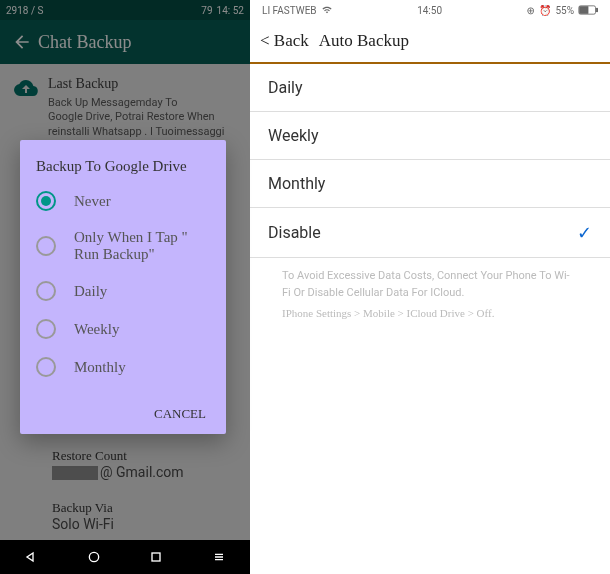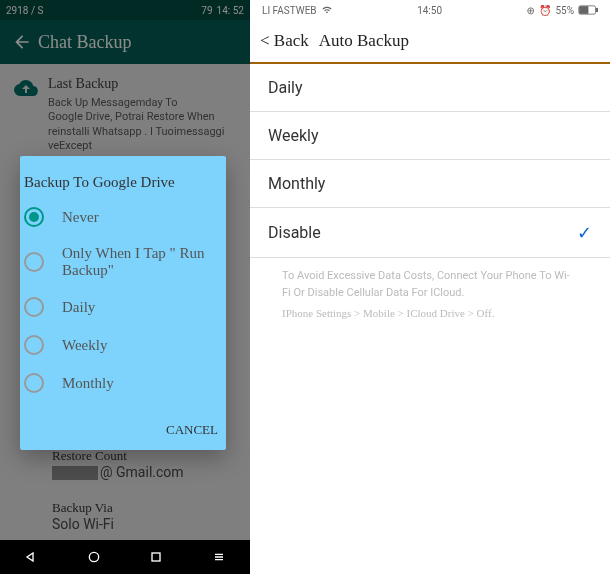--- a/index.html
+++ b/index.html
@@ -20,21 +20,21 @@
     .left-content { filter: brightness(0.75); padding: 12px 14px; color: #4a4a4a; font-size: 12px; }
     .left-row { display: flex; gap: 10px; margin-bottom: 8px; }
     .cloud-icon { width: 24px; height: 24px; flex-shrink: 0; }
     .left-text-block .h { font-family: Georgia, serif; font-size: 14px; color: #555; margin-bottom: 4px; }
     .left-text-block .p { font-size: 11px; line-height: 1.3; color: #7a7a7a; }
     
     
     .dim { position: absolute; inset: 0; background: rgba(0,0,0,0.45); }
     
     
-    .dialog { position: absolute; left: 20px; right: 24px; top: 156px; background: #7dd3fc; border-radius: 2px; box-shadow: 0 8px 24px rgba(0,0,0,0.3); padding: 18px 4px 8px; z-index: 10; }
+    .dialog { position: absolute; left: 20px; right: 24px; top: 140px; background: #c4b5fd; border-radius: 2px; box-shadow: 0 8px 24px rgba(0,0,0,0.3); padding: 18px 16px 8px; z-index: 10; }
     .dialog-title { font-family: Georgia, serif; font-size: 15px; color: #333; margin-bottom: 16px; }
     .radio-row { display: flex; align-items: center; gap: 18px; margin-bottom: 18px; cursor: pointer; }
     .radio { width: 20px; height: 20px; border: 2px solid #999; border-radius: 50%; flex-shrink: 0; display: flex; align-items: center; justify-content: center; }
     .radio.selected { border-color: #009688; }
     .radio.selected::after { content: ''; width: 10px; height: 10px; background: #009688; border-radius: 50%; }
     .radio-label { font-family: Georgia, serif; font-size: 15px; color: #555; }
     .dialog-actions { text-align: right; padding: 8px 4px 4px; }
     .cancel-btn { font-family: Georgia, serif; font-size: 13px; color: #333; background: none; border: none; cursor: pointer; }
     
     

